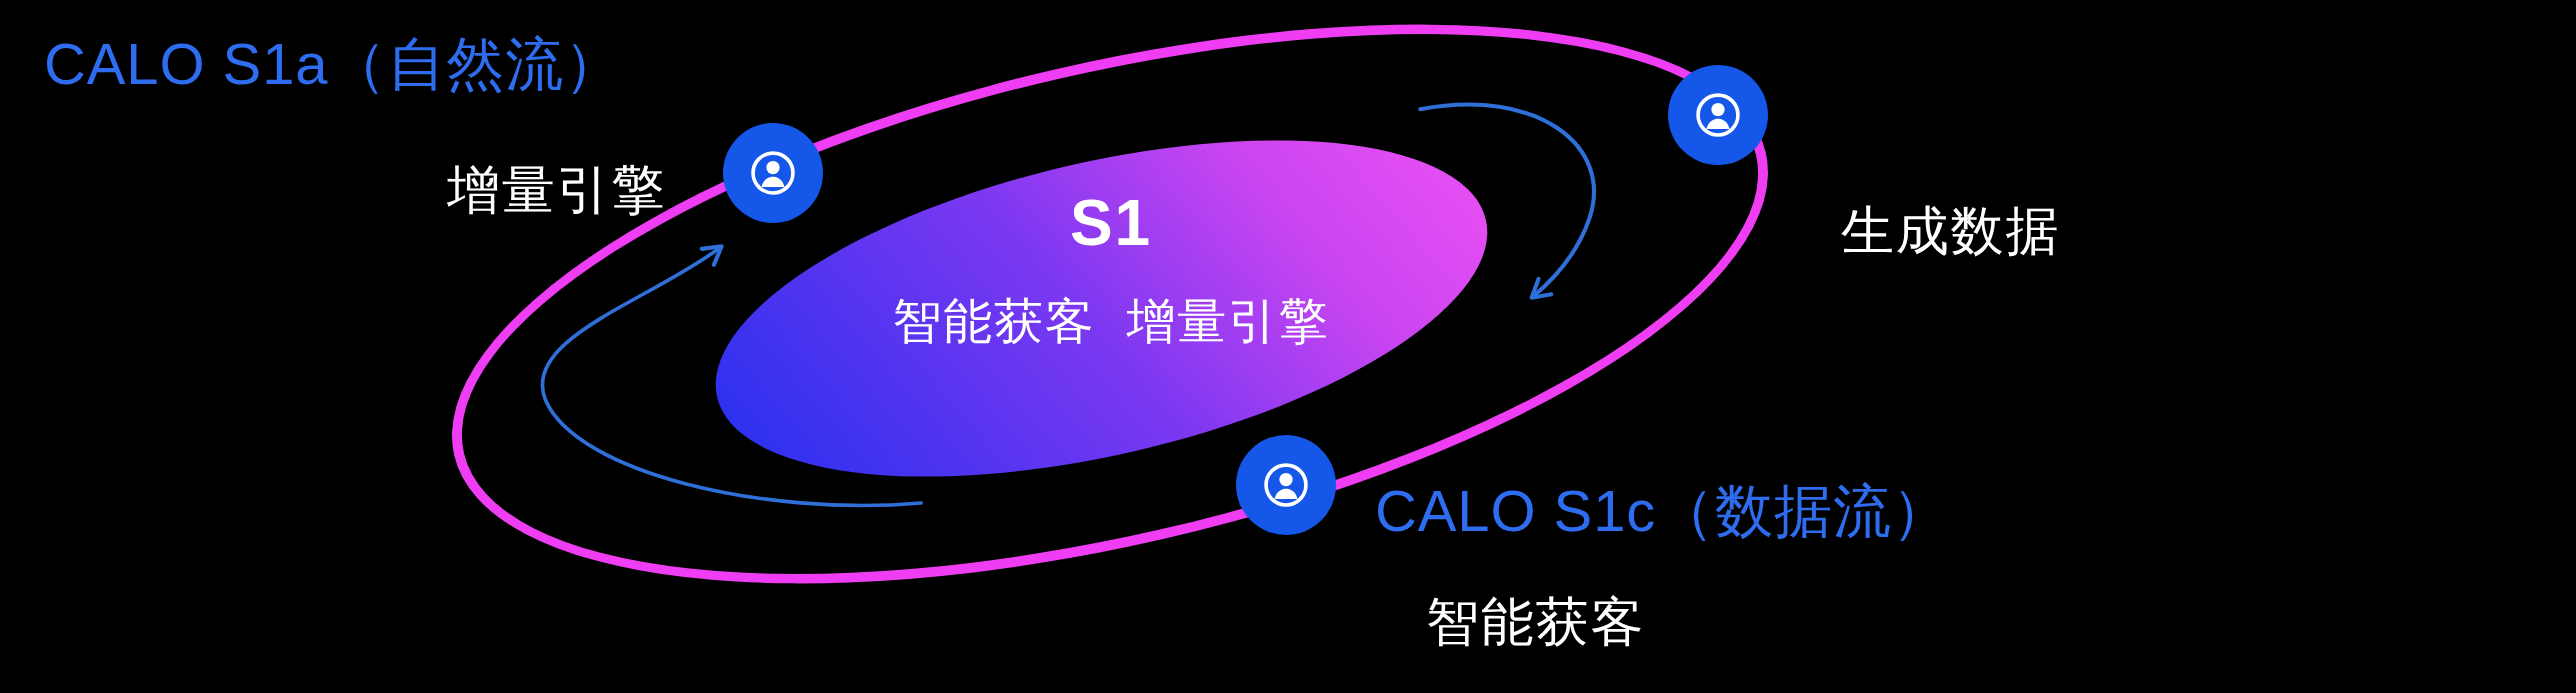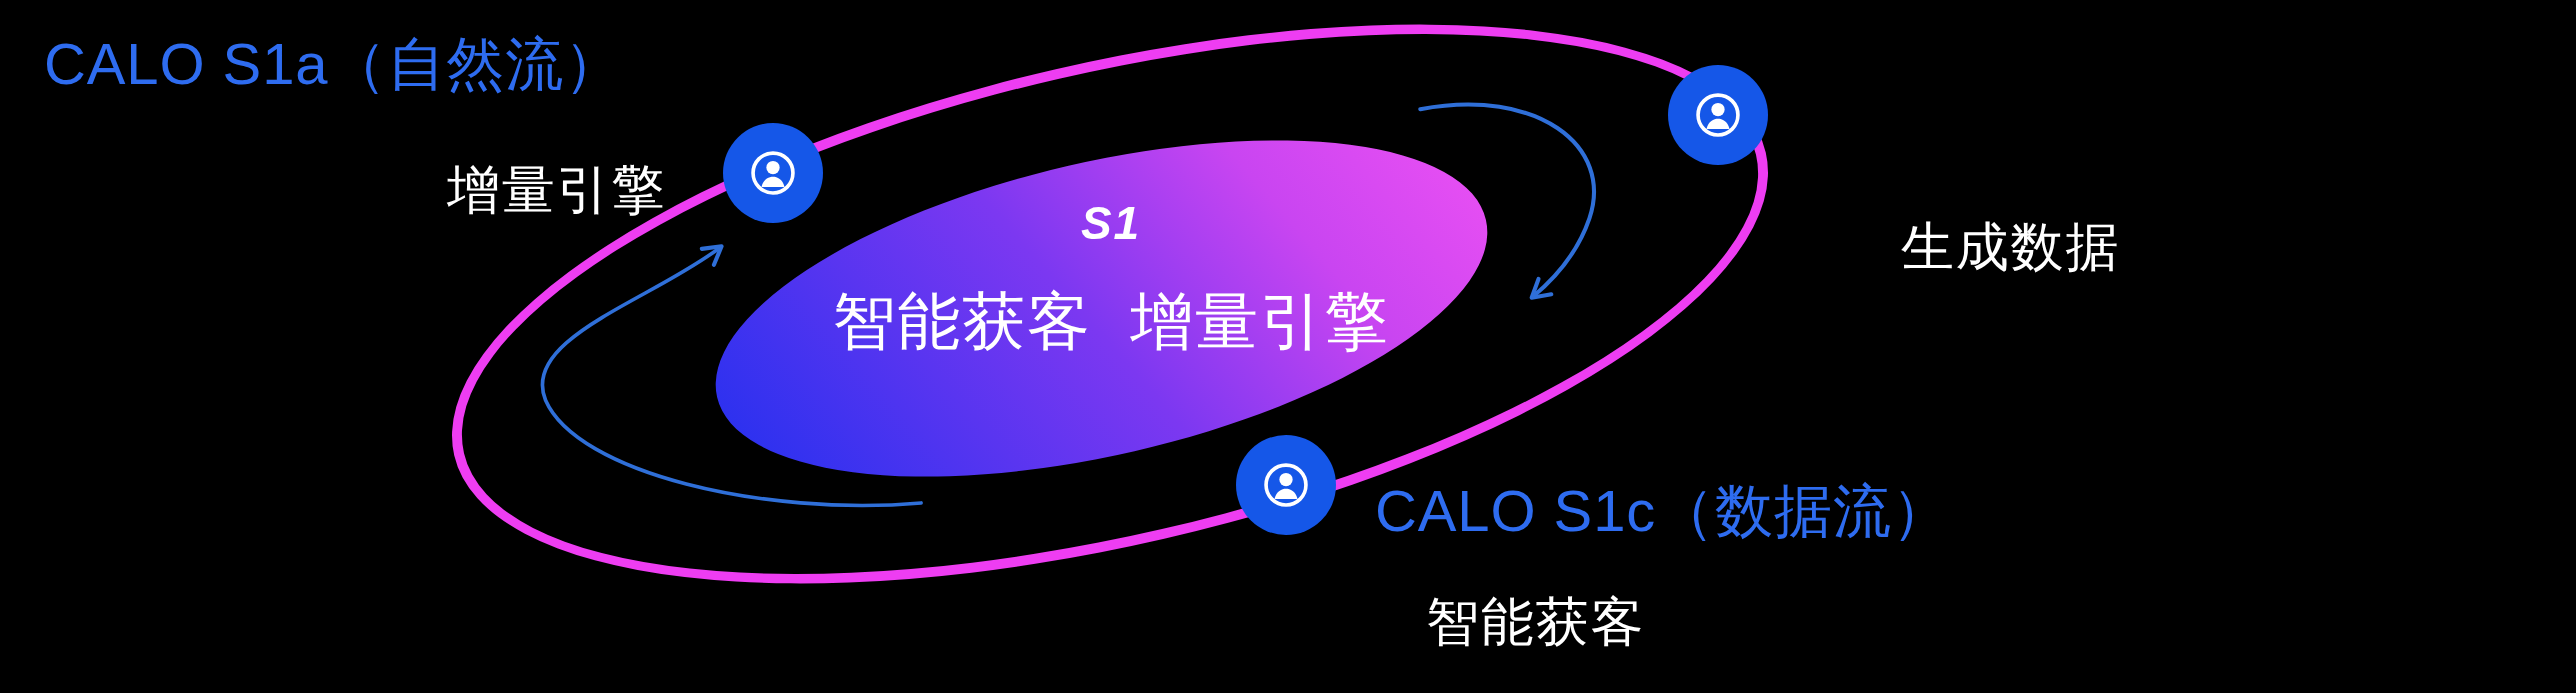--- a/index.html
+++ b/index.html
@@ -44,29 +44,28 @@
   .core-text {
     position: absolute;
     left: 1111px;
     top: 267px;
     transform: translate(-50%, -50%);
     text-align: center;
     color: #ffffff;
     white-space: pre;
   }
   .core-title {
-    font-size: 46px;
+    font-size: 64px;
     font-weight: 600;
     line-height: 75px;
     letter-spacing: 1.8px;
-    font-style: italic;
   }
   .core-subtitle {
     margin-top: 0;
-    font-size: 63px;
+    font-size: 49px;
     font-weight: 500;
     line-height: 56px;
     letter-spacing: 1.8px;
   }
 
   
   .node {
     position: absolute;
     width: 100px;
     height: 100px;
@@ -94,21 +93,21 @@
     position: absolute;
     color: #ffffff;
     font-size: 53px;
     font-weight: 500;
     letter-spacing: 1.8px;
     white-space: pre;
   }
   .lbl-s1a      { left: 44px;   top: 26px;  }
   .sub-s1a      { left: 447px;  top: 155px; }
   .lbl-s1b      { left: 1820px; top: 75px;  }
-  .sub-s1b      { left: 1901px; top: 196px; margin-top: 16px; }
+  .sub-s1b      { left: 1841px; top: 196px; }
   .lbl-s1c      { left: 1375px; top: 473px; }
   .sub-s1c      { left: 1426px; top: 587px; }
 
   .arrows {
     position: absolute;
     left: 0; top: 0;
     width: 2576px;
     height: 694px;
     pointer-events: none;
   }

